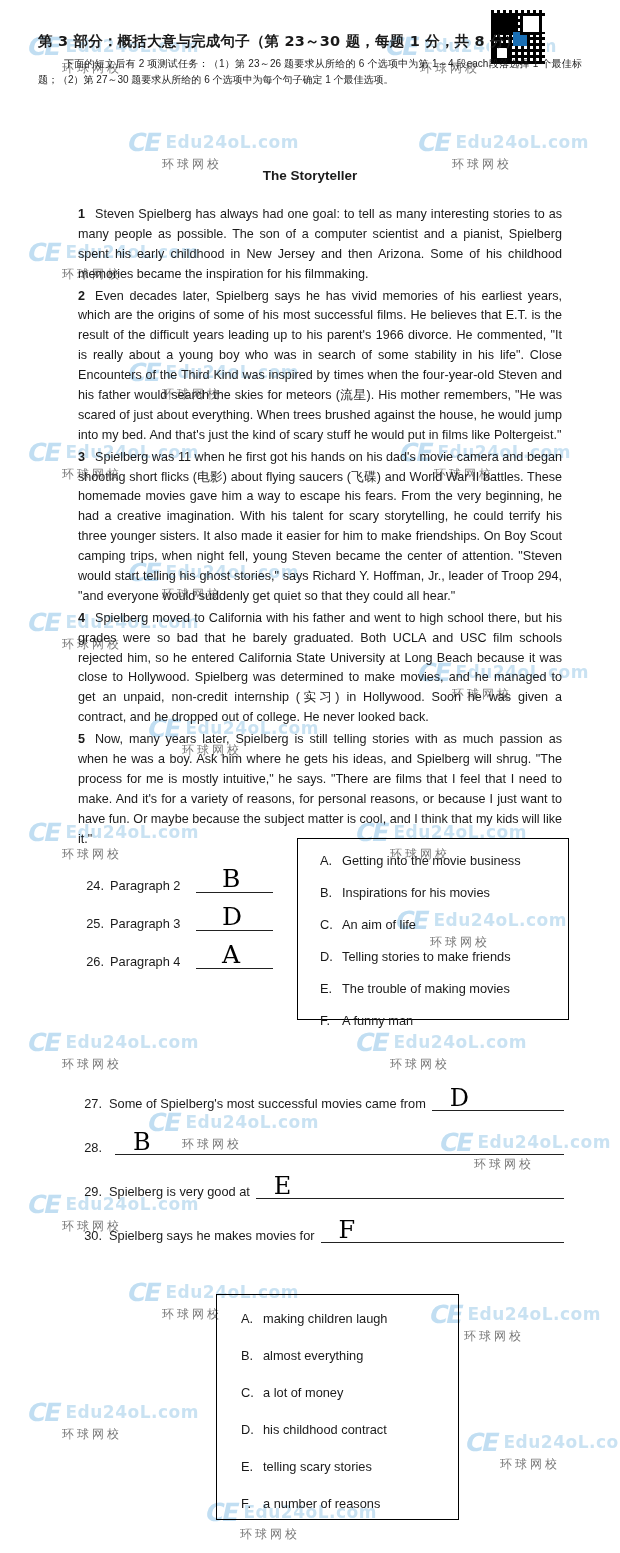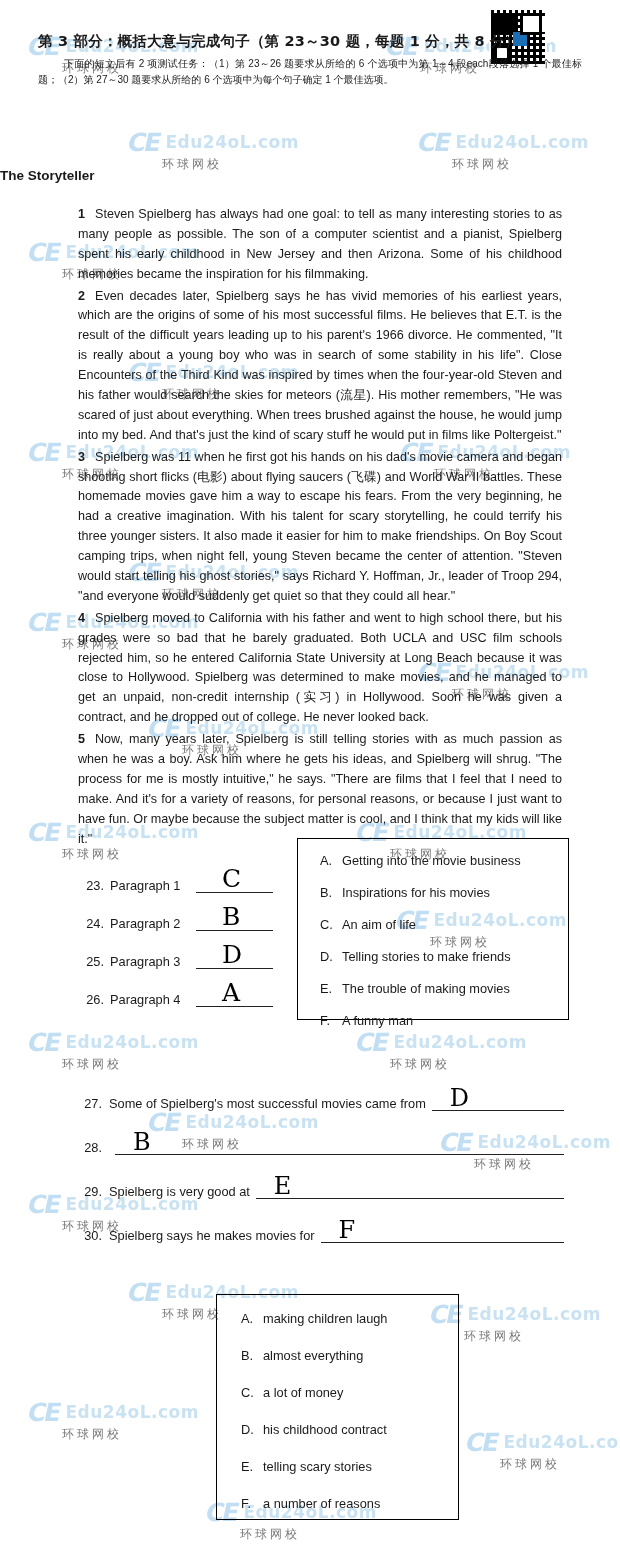--- a/index.html
+++ b/index.html
@@ -105,20 +105,21 @@
     font-family: Liberation Sans, sans-serif;
     font-size: 10px;
     line-height: 1.62;
     text-align: justify;
     text-indent: 26px;
   }
 
   .article-title {
     position: absolute;
     top: 168px; left: 0; right: 0;
+    text-align: center;
     font-family: "Liberation Sans", sans-serif;
     font-weight: bold;
     font-size: 13.5px;
   }
 
   .body-text {
     position: absolute;
     top: 205px; left: 62px; right: 58px;
     font-family: "Liberation Sans", sans-serif;
     font-size: 12.6px;
@@ -402,27 +403,20 @@
     <p>
       <span class="pnum">4</span><span>Spielberg moved to California with his father and went to high school there, but his grades were so bad that he barely graduated. Both UCLA and USC film schools rejected him, so he entered California State University at Long Beach because it was close to Hollywood. Spielberg was determined to make movies, and he managed to get an unpaid, non-credit internship (实习) in Hollywood. Soon he was given a contract, and he dropped out of college. He never looked back.</span>
     </p>
     <p>
       <span class="pnum">5</span><span>Now, many years later, Spielberg is still telling stories with as much passion as when he was a boy. Ask him where he gets his ideas, and Spielberg will shrug. "The process for me is mostly intuitive," he says. "There are films that I feel that I need to make. And it's for a variety of reasons, for personal reasons, or because I just want to have fun. Or maybe because the subject matter is cool, and I think that my kids will like it."</span>
     </p>
   </div>
 
   <div class="match-left">
     <div class="match-row">
-      <span class="q">23.</span>
-      <span class="lbl">Paragraph 1</span>
-      <span class="blank">
-          <span class="hand">C</span>
-        </span>
-    </div>
-    <div class="match-row">
       <span class="q">24.</span>
       <span class="lbl">Paragraph 2</span>
       <span class="blank">
           <span class="hand">B</span>
         </span>
     </div>
     <div class="match-row">
       <span class="q">25.</span>
       <span class="lbl">Paragraph 3</span>
       <span class="blank">

